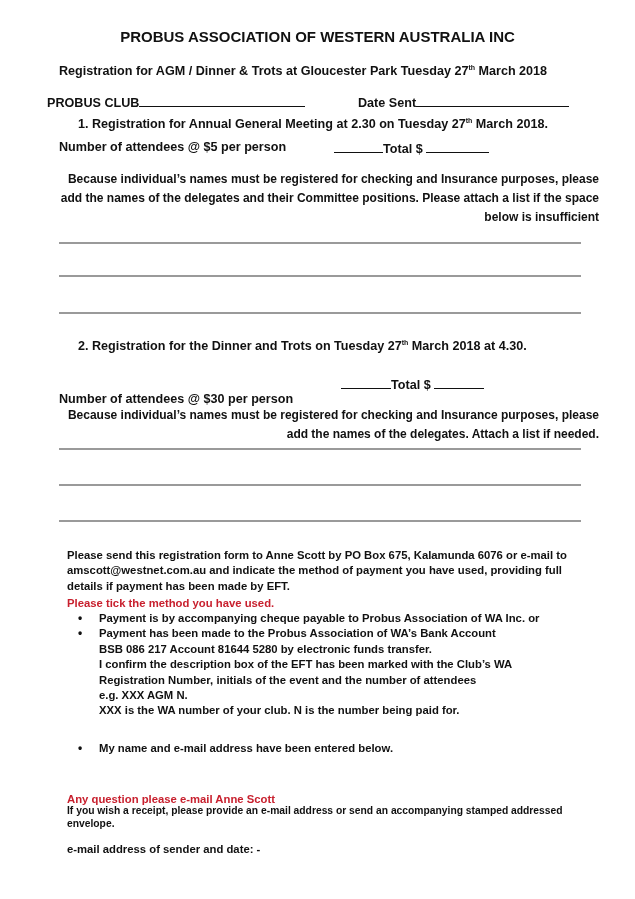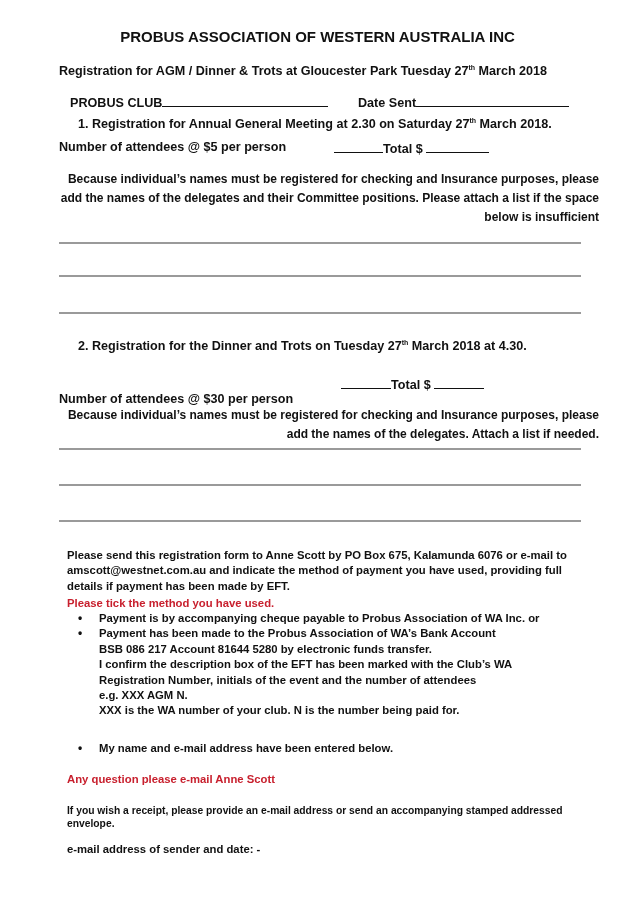--- a/index.html
+++ b/index.html
@@ -23,28 +23,28 @@
 </style>
 </head>
 <body>
 
 <div class="page">
 
   <div class="abs arial title">PROBUS ASSOCIATION OF WESTERN AUSTRALIA INC</div>
 
   <div class="abs arial sub"><span>Registration for AGM / Dinner &amp; Trots at Gloucester Park Tuesday 27</span><sup>th</sup><span> March 2018</span></div>
 
-  <div class="abs arial f13" style="left:70px; top:94px;">
+  <div class="abs arial f13" style="left:47px; top:94px;">
     <span>PROBUS CLUB</span><span class="blank" style="width:166px;"></span>
   </div>
   <div class="abs arial f13" style="left:358px; top:94px;">
     <span>Date Sent</span><span class="blank" style="width:153px;"></span>
   </div>
 
-  <div class="abs arial f13" style="left:78px; top:117px;"><span>1.  Registration for Annual General Meeting at 2.30 on Saturday 27</span><sup>th</sup><span> March 2018.</span></div>
+  <div class="abs arial f13" style="left:78px; top:117px;"><span>1.  Registration for Annual General Meeting at 2.30 on Tuesday 27</span><sup>th</sup><span> March 2018.</span></div>
 
   <div class="abs arial f13" style="left:59px; top:140px;">Number of attendees @ $5 per person</div>
   <div class="abs arial f13" style="left:334px; top:140px;">
     <span class="blank" style="width:49px;"></span><span>Total $ </span><span class="blank" style="width:63px;"></span>
   </div>
 
   <div class="abs arial body-bold" style="left:59px; top:170px;">Because individual’s names must be registered for checking and Insurance purposes, please add the names of the delegates and their Committee positions. Please attach a list if the space below is insufficient</div>
 
   <div class="rule" style="top:242px;"></div>
   <div class="rule" style="top:275px;"></div>
@@ -74,20 +74,20 @@
 I confirm the description box of the EFT has been marked with the Club’s WA
 Registration Number, initials of the event and the number of attendees
 e.g. XXX AGM N.
 XXX is the WA number of your club.  N is the number being paid for.</span></li>
   </ul>
 
   <ul class="bullet-list" style="top:741px;">
     <li><span>My name and e-mail address have been entered below.</span></li>
   </ul>
 
-  <div class="abs note red" style="left:59px; top:772px;">Any question please e-mail Anne Scott</div>
+  <div class="abs note red" style="left:59px; top:792px;">Any question please e-mail Anne Scott</div>
 
   <div class="abs small" style="left:67px; top:804px; white-space:normal; width:520px;">If you wish a receipt, please provide an e-mail address or send an accompanying stamped addressed envelope.</div>
 
   <div class="abs note" style="left:59px; top:842px;">e-mail address of sender and date: -</div>
   <div class="abs" style="left:265px; top:840px; width:320px; height:16px;"></div>
 
 </div>
 
 </body></html>

